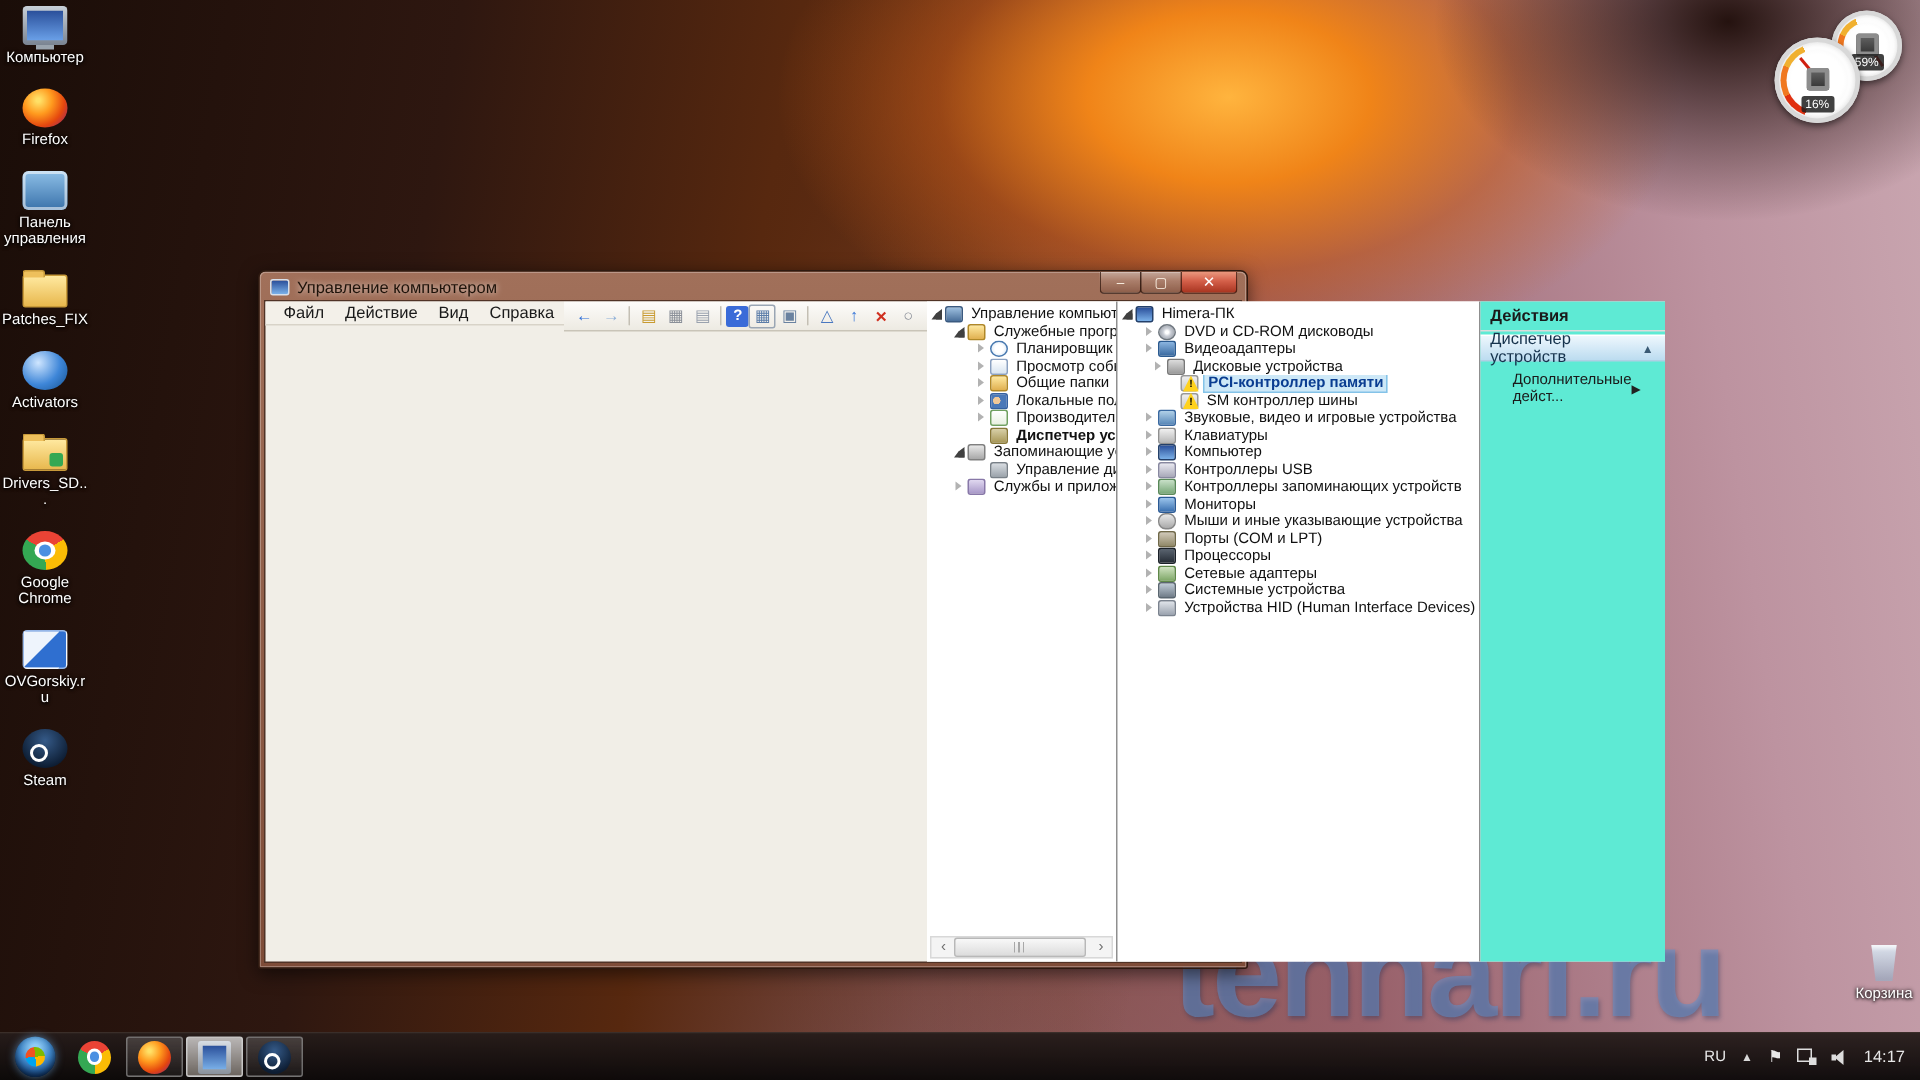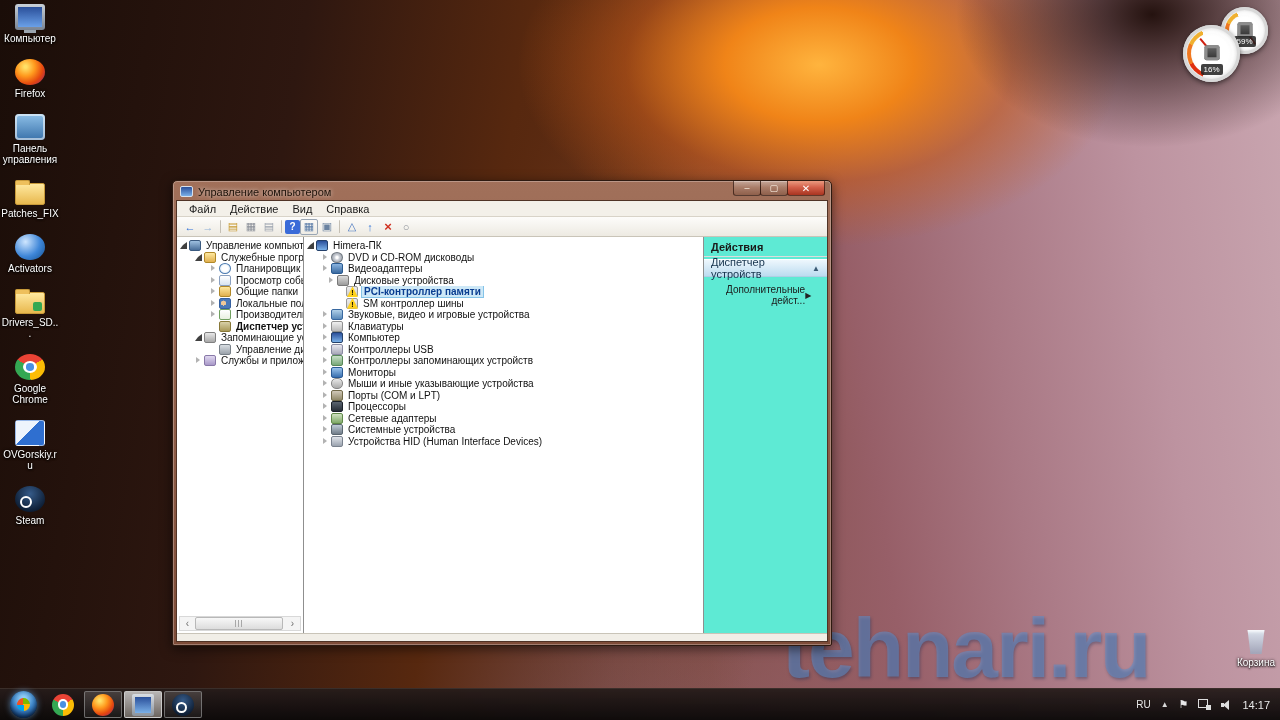--- a/index.html
+++ b/index.html
@@ -73,21 +73,21 @@
   .titlebar { height:19px; display:flex; align-items:center; gap:5px; padding:2px 2px 0 4px; position:relative; }
   .title-icon { width:13px; height:11px; background:linear-gradient(#2a4f9a,#7ab0e8); border:1px solid #d8e0ea; border-radius:2px; }
   .title-text { font-size:11px; color:#1e130a; text-shadow:0 0 4px rgba(255,255,255,.75); }
   .caption-btns { position:absolute; right:3px; top:0; display:flex; }
   .cap-btn { width:28px; height:15px; display:flex; align-items:center; justify-content:center;
     border:1px solid rgba(50,25,15,.75); border-top:none; border-radius:0 0 3px 3px;
     background:linear-gradient(rgba(255,255,255,.40), rgba(255,255,255,.10) 45%, rgba(90,50,35,.25));
     color:#fff6ea; font-size:9px; line-height:9px; margin-left:-1px; }
   .cap-btn.close { width:38px; background:linear-gradient(#eb9a80,#d4604a 45%, #a83420); color:#fff; font-size:10px; }
 
-  .client { height:calc(100% - 19px); background:#f1eee7; border:1px solid #503326; display:flex; flex-direction:column; }
+  .client { height:calc(100% - 19px); background:#f1eee7; border:1px solid #503326; display:flex; flex-direction:row; }
   .menubar { height:16px; display:flex; align-items:center; padding-left:5px; gap:0; background:#f3f0e9;
     border-bottom:1px solid #d8d3c8; }
   .menu-item { font-size:11px; color:#1a1a1a; padding:1px 7px; }
   .toolbar { height:20px; display:flex; align-items:center; padding:1px 4px; background:linear-gradient(#fdfcfa,#edeae2);
     border-bottom:1px solid #c9c4b8; }
   .tbx { width:18px; height:16px; display:flex; align-items:center; justify-content:center; font-size:11px; border-radius:2px; }
   .ic-sep { width:1px; height:13px; background:#c4bfb4; margin:0 3px; }
   .ic-back::before { content:"\2190"; color:#2f6fd8; font-weight:bold; }
   .ic-forward::before { content:"\2192"; color:#8fb0d8; font-weight:bold; }
   .ic-export::before { content:"\25A4"; color:#c89a30; }
@@ -161,21 +161,21 @@
     background:linear-gradient(#f8f8f8,#dcdcdc); border:1px solid #b8b8b8; border-radius:2px; display:flex; align-items:center; justify-content:center; }
   .hs-grip { width:8px; height:7px;
     background:repeating-linear-gradient(90deg, #a8a8a8 0 1px, transparent 1px 3px); }
 
   
   .actions-header { font-weight:bold; font-size:11px; padding:4px 7px 3px; border-bottom:1px solid #dcdcdc; color:#1a1a1a; }
   .actions-group { height:18px; display:flex; justify-content:space-between; align-items:center; padding:0 7px;
     background:linear-gradient(#eef7fd,#bcdcf0); border-top:1px solid #fff; border-bottom:1px solid #b0cfe4;
     font-size:11px; color:#16334d; margin-top:2px; }
   .actions-group .chev { font-size:8px; color:#3a5a74; }
-  .actions-item { display:flex; justify-content:space-between; align-items:center; padding:7px 21px 0 22px; font-size:10px; color:#1a1a1a;text-align:right; }
+  .actions-item { display:flex; justify-content:space-between; align-items:center; padding:7px 21px 0 22px; font-size:10px; color:#1a1a1a; }
   .actions-item .arrow { font-size:8px; color:#222; }
 
   
   .taskbar { position:absolute; left:0; bottom:0; width:100%; height:32px;
     background:linear-gradient(rgba(38,28,26,.95), rgba(12,9,9,.97)); border-top:1px solid rgba(70,55,50,.8);
     display:flex; align-items:center; padding-left:4px; z-index:5; }
   .tb-btn { width:38px; height:27px; margin-right:2px; display:flex; align-items:center; justify-content:center; border-radius:2px; border:1px solid transparent; }
   .tb-btn.running { border-color:rgba(150,150,150,.65); background:linear-gradient(rgba(255,255,255,.16), rgba(255,255,255,.05)); }
   .tb-btn.active { border-color:rgba(210,210,210,.85); background:linear-gradient(rgba(255,255,255,.68), rgba(235,225,212,.42)); }
   .tbi { width:22px; height:22px; }

